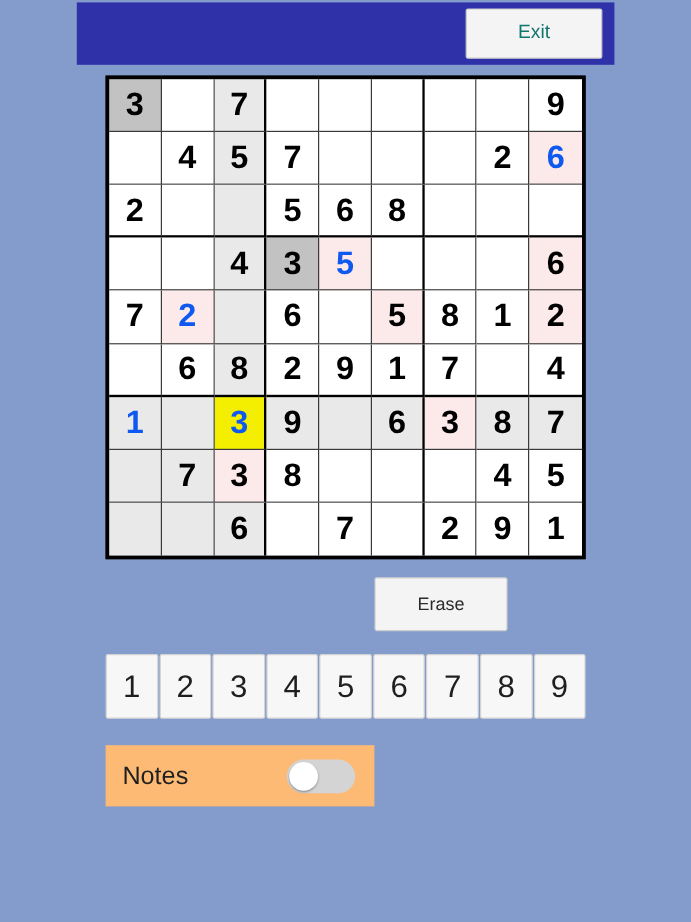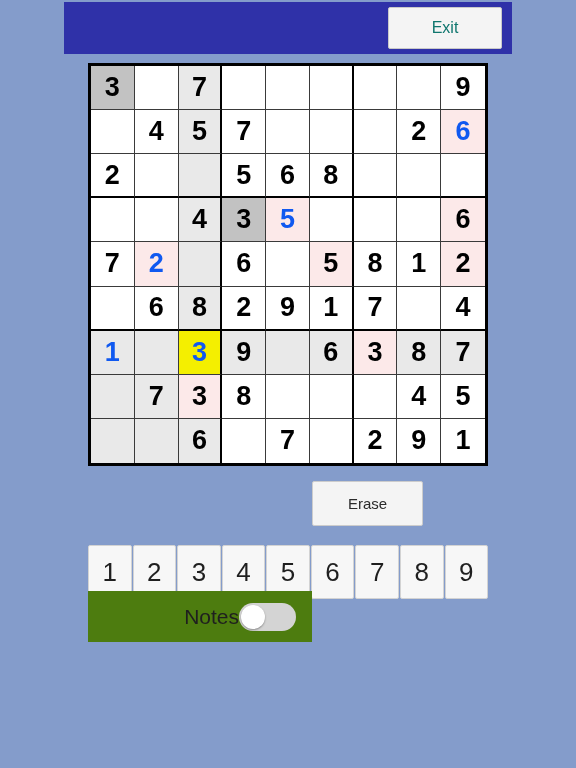--- a/index.html
+++ b/index.html
@@ -131,27 +131,27 @@
     display: flex;
     align-items: center;
     justify-content: center;
     line-height: 1;
   }
 
   
   #notes-bar {
     position: absolute;
     left: 88px;
-    top: 591px;
+    top: 621px;
     width: 224px;
     height: 51px;
-    background: #4d7c0f;
-    display: flex;
-    align-items: center;
-    justify-content: flex-end;
+    background: #fdba74;
+    display: flex;
+    align-items: center;
+    justify-content: space-between;
     padding: 0 16px 0 14px;
   }
   #notes-label {
     font-size: 21px;
     color: #1f1f1f;
     font-family: "Liberation Sans", sans-serif;
   }
   #notes-toggle {
     width: 57px;
     height: 28px;

